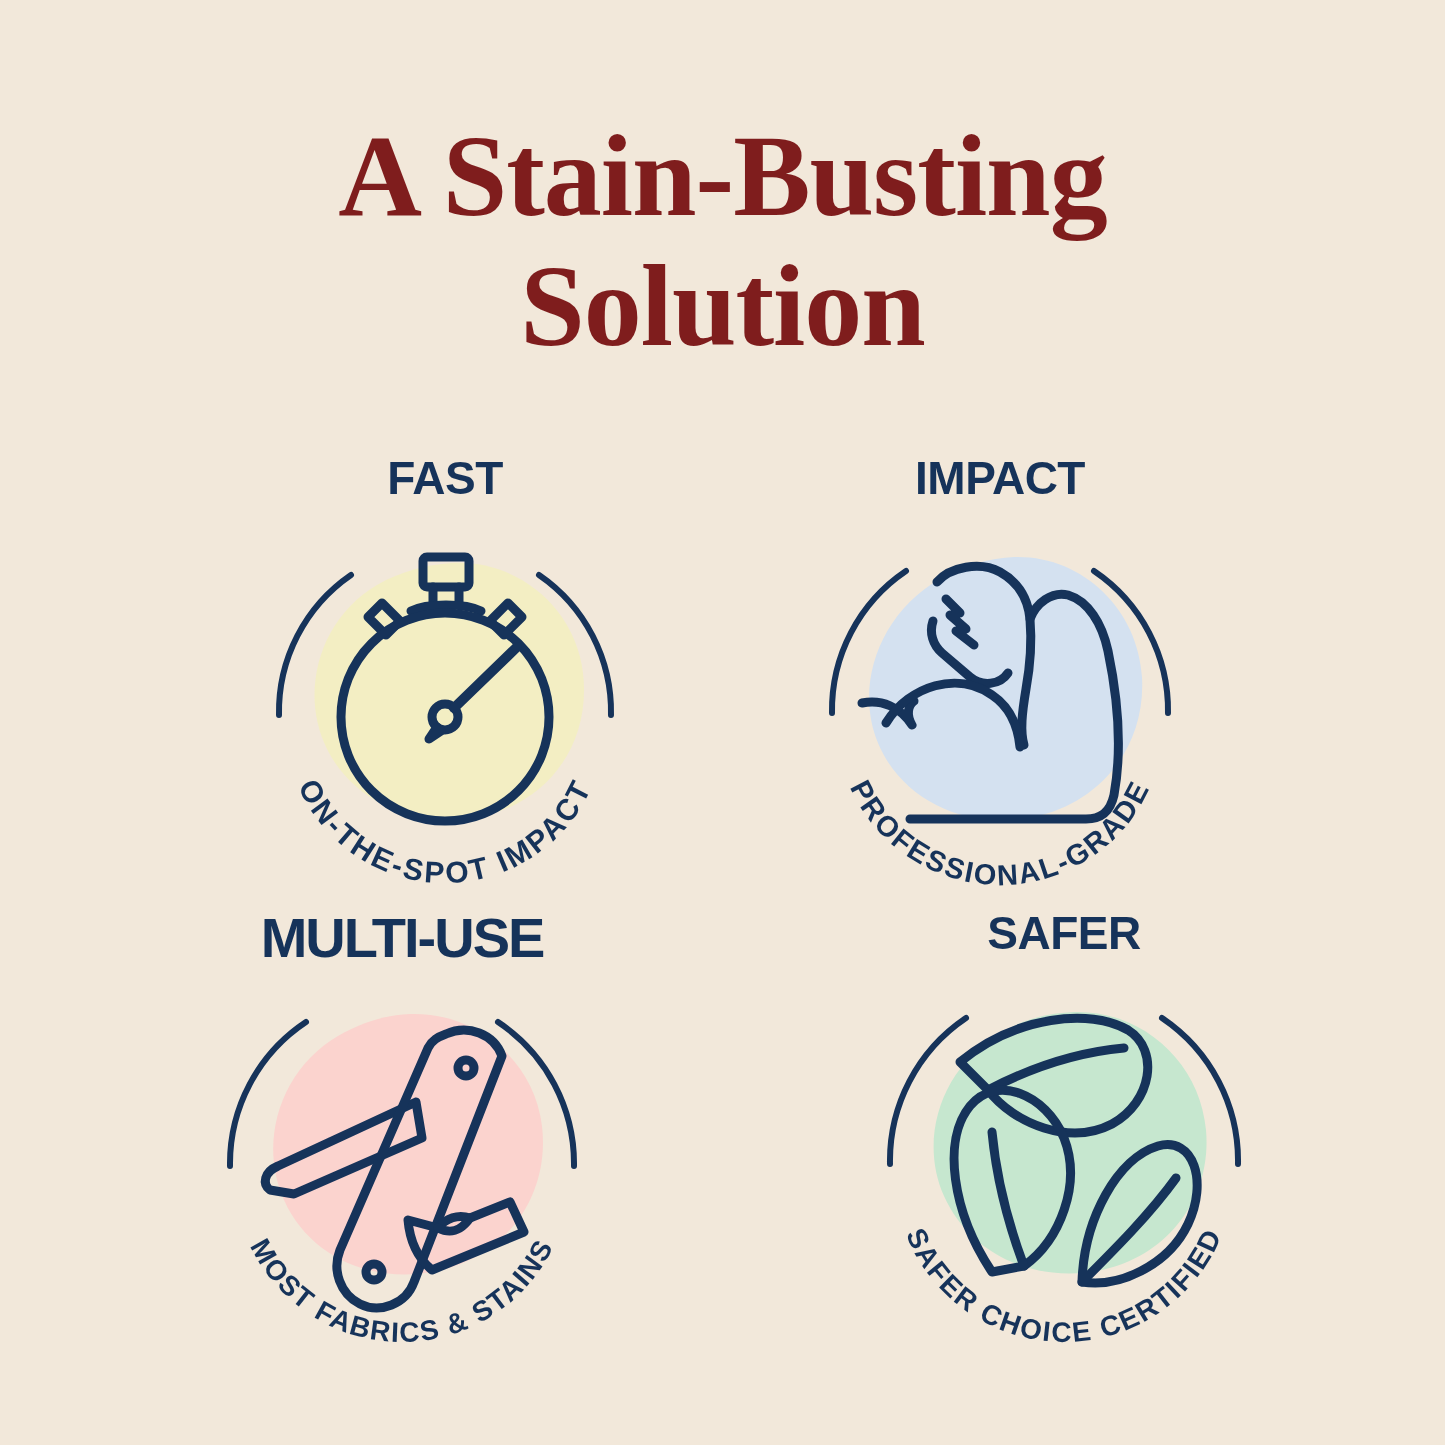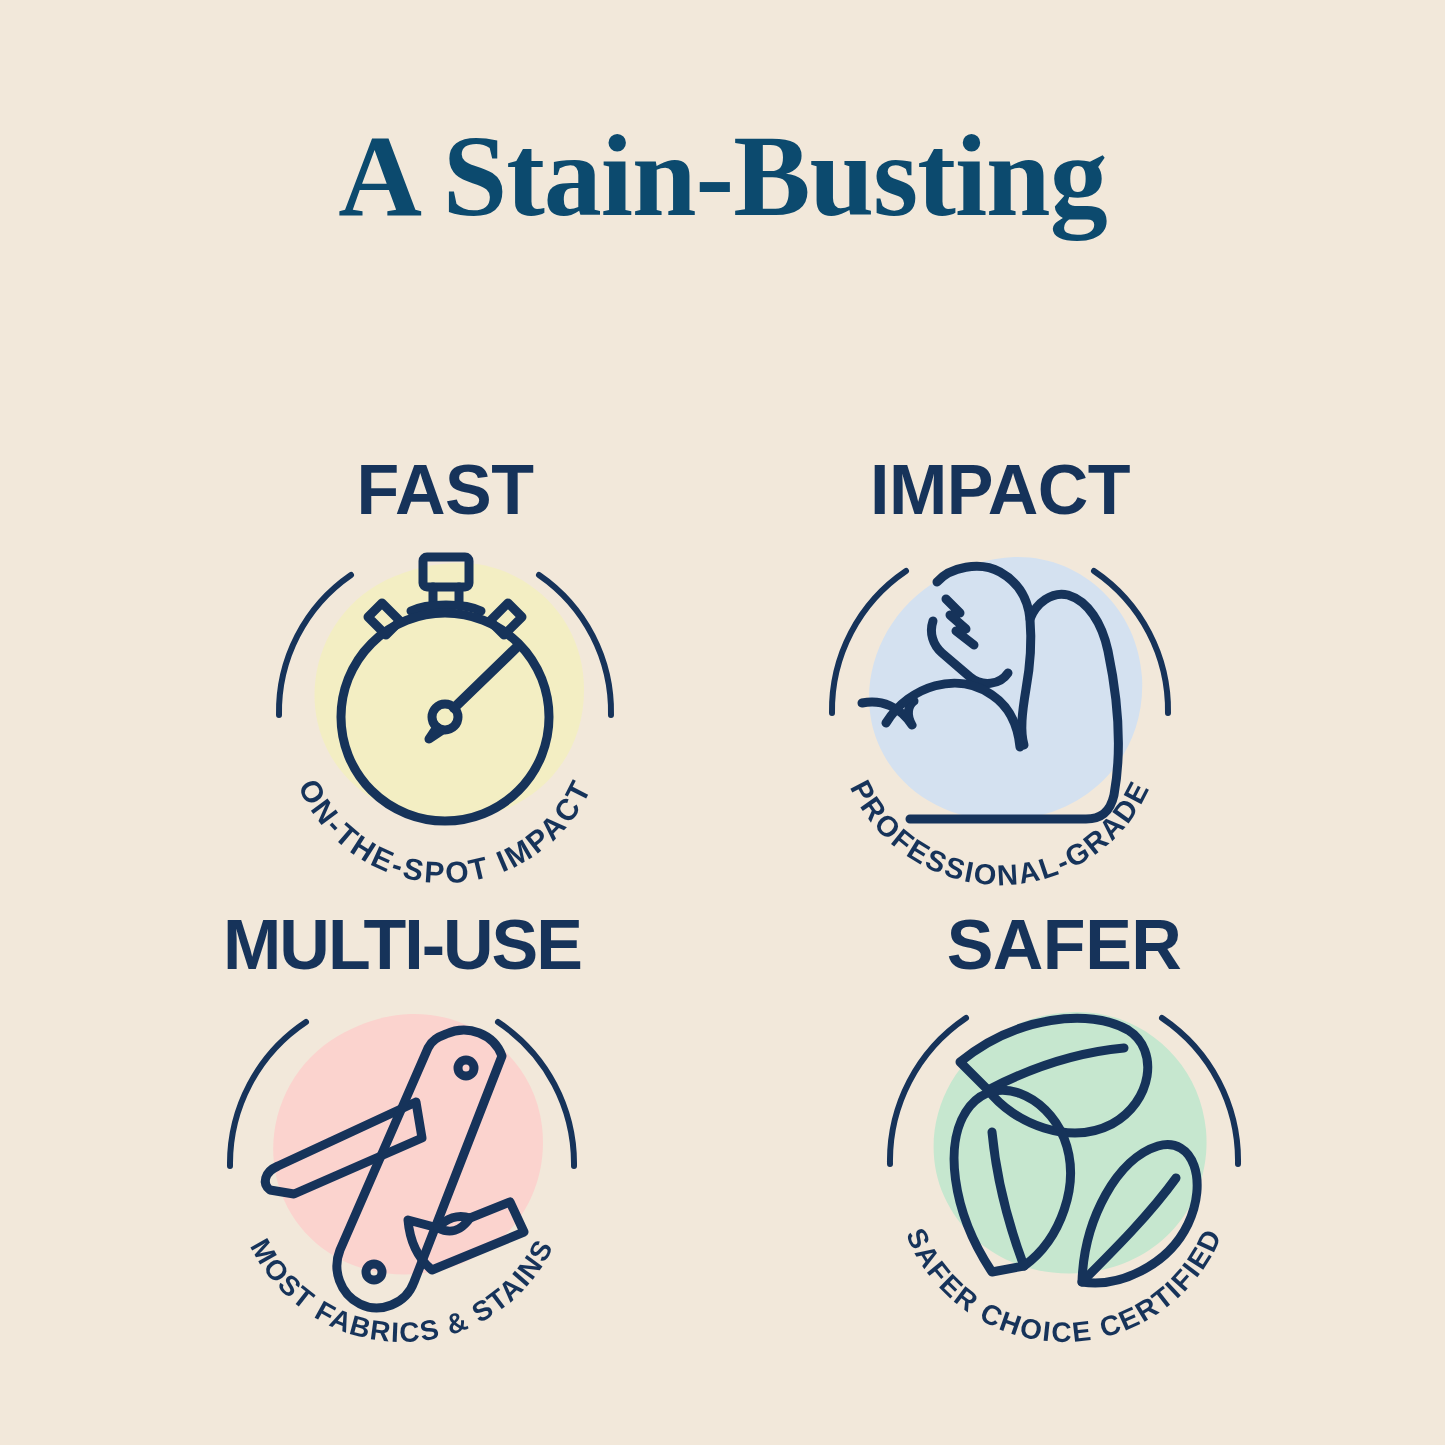--- a/index.html
+++ b/index.html
@@ -25,21 +25,21 @@
     position: absolute;
     top: 112px;
     left: 0;
     width: 1445px;
     text-align: center;
     font-family: "Liberation Serif", "DejaVu Serif", serif;
     font-weight: bold;
     font-size: 116px;
     line-height: 1.12;
     letter-spacing: -1px;
-    color: #0c4a6e;
+    color: #7f1d1d;
   }
   .headline .ln {
     display: block;
   }
 
   
   .badges {
     position: absolute;
     top: 455px;
     left: 0;
@@ -57,43 +57,44 @@
   .badge.pos-3 { left: 834px;  top: 455px; }
 
   .badge-label {
     position: absolute;
     top: 0;
     left: 0;
     width: 460px;
     text-align: center;
     font-family: "Liberation Sans", sans-serif;
     font-weight: bold;
-    font-size: 70px;
+    font-size: 46px;
     letter-spacing: -0.5px;
     color: #16335A;
     line-height: 1;
   }
-  .badge.wide .badge-label { font-size: 70px; letter-spacing: -2px; }
+  .badge.wide .badge-label { font-size: 56px; letter-spacing: -2px; }
 
   .badge-art {
     position: absolute;
     top: 72px;
     left: 30px;
     width: 400px;
     height: 380px;
   }
   .badge-art svg { display: block; width: 400px; height: 380px; }
 </style>
 </head>
 <body>
 
 <div class="page">
 
   <div class="headline">
     <span class="ln">A Stain-Busting</span>
+    <span class="ln">Solution</span>
   </div>
 
   <div class="badges">
 
     <div class="badge pos-0">
       <div class="badge-label">FAST</div>
       <div class="badge-art">
         <svg viewBox="0 0 400 380" xmlns="http://www.w3.org/2000/svg">
           <defs>
             <path id="arcFast" d="M 40 196 A 160 160 0 0 0 360 196" fill="none"></path>

